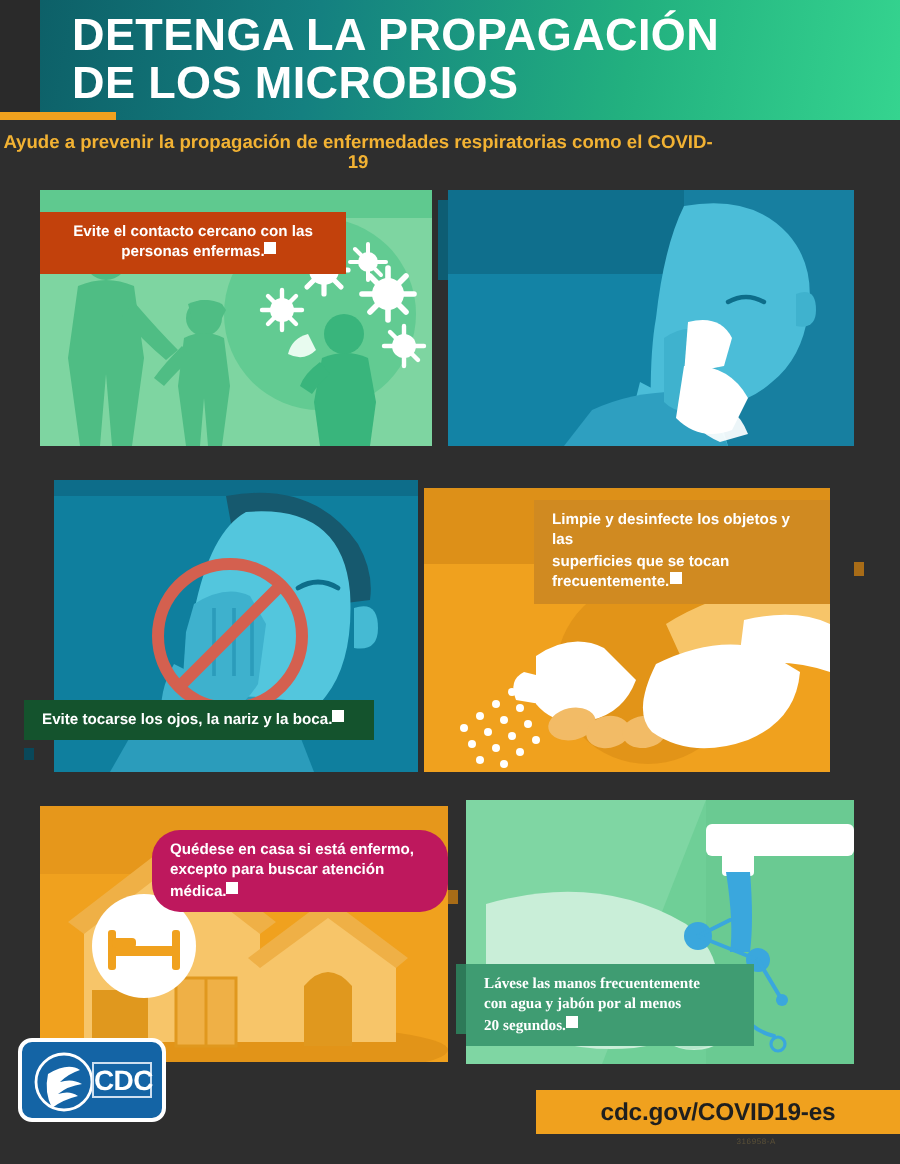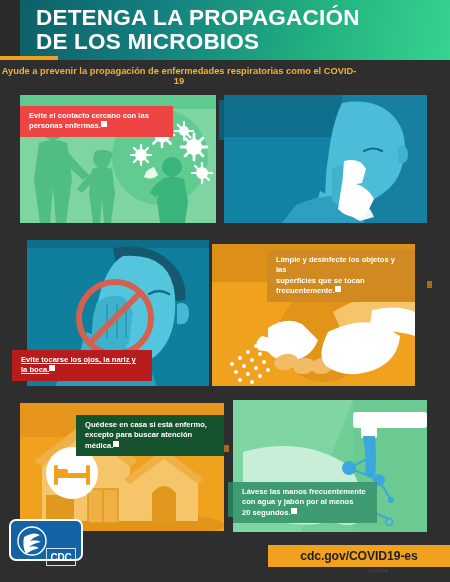--- a/index.html
+++ b/index.html
@@ -119,25 +119,25 @@
     border-radius: 7px;
     box-sizing: border-box;
   }
   .cdc-seal {
     position: absolute;
     left: 5px; top: 4px;
     width: 32px; height: 32px;
   }
   .cdc-word {
     position: absolute;
-    right: 5px; top: 27px;
+    right: 5px; top: 10px;
     width: 30px; height: 18px;
     border: 1.2px solid #cddff0;
     color: #ffffff;
-    font-size: 10px;
+    font-size: 14px;
     font-weight: bold;
     text-align: center;
     line-height: 17px;
     letter-spacing: -0.3px;
     box-sizing: border-box;
   }
   .url-banner {
     position: absolute;
     left: 268px; top: 545px;
     width: 182px;
@@ -259,21 +259,21 @@
                 <line x1="0" y1="10" x2="0" y2="5"></line>
               <line x1="-10" y1="0" x2="-5" y2="0"></line>
                 <line x1="10" y1="0" x2="5" y2="0"></line>
               <line x1="-7" y1="-7" x2="-4" y2="-4"></line>
                 <line x1="7" y1="7" x2="4" y2="4"></line>
             </g>
           </g>
         </g>
       </svg>
     </div>
-    <div class="caption" style="left:0; top:11px; width:153px; background:#ef4444;">Evite el contacto cercano con las personas enfermas.</div>
+    <div class="caption" style="left:0; top:11px; width:153px; background:#c2410c;text-align:center;">Evite el contacto cercano con las personas enfermas.</div>
   </div>
   <div style="position:absolute;left:20px;top:129px;width:5px;height:7px;background:#2d7a58;"></div>
 
   <div class="panel" style="left:224px; top:95px; width:203px; height:128px;">
     <div class="panel-img">
       <svg width="203" height="128" viewBox="0 0 203 128" xmlns="http://www.w3.org/2000/svg">
         <rect x="0" y="0" width="203" height="128" fill="#1383a5"></rect>
         <rect x="0" y="0" width="203" height="42" fill="#0f6f8d"></rect>
         <rect x="118" y="0" width="85" height="128" fill="#177fa0"></rect>
 
@@ -328,21 +328,21 @@
             <path d="M99 68 l0 30"></path>
         </g>
 
         <g>
           <circle cx="88" cy="78" r="36" fill="none" stroke="#d4604f" stroke-width="6"></circle>
           <line x1="63" y1="103" x2="113" y2="53" stroke="#d4604f" stroke-width="6" stroke-linecap="round"></line>
         </g>
       </svg>
     </div>
   </div>
-  <div class="caption" style="left:12px; top:350px; width:140px; background:#b91c1c;text-decoration:underline;">Evite tocarse los ojos, la nariz y la boca.</div>
+  <div class="caption" style="left:12px; top:350px; width:175px; background:#14532d;">Evite tocarse los ojos, la nariz y la boca.</div>
   <div style="position:absolute;left:12px;top:374px;width:5px;height:6px;background:#09485a;"></div>
 
   <div class="panel" style="left:212px; top:244px; width:203px; height:142px;">
     <div class="panel-img">
       <svg width="203" height="142" viewBox="0 0 203 142" xmlns="http://www.w3.org/2000/svg">
         <rect x="0" y="0" width="203" height="142" fill="#f0a11e"></rect>
         <rect x="0" y="0" width="203" height="38" fill="#dd9018"></rect>
         <circle cx="112" cy="92" r="46" fill="#e29418"></circle>
 
         <path d="M203 44 q-50 4 -82 24 l10 22 q34 -18 72 -18 z" fill="#f7c569"></path>
@@ -413,21 +413,21 @@
 
         <circle cx="52" cy="70" r="26" fill="#ffffff"></circle>
         <g fill="#f0a11e">
           <rect x="34" y="62" width="4" height="20" rx="1.5"></rect>
           <rect x="66" y="62" width="4" height="20" rx="1.5"></rect>
           <rect x="34" y="70" width="36" height="5" rx="1.5"></rect>
           <rect x="36" y="66" width="12" height="5" rx="2"></rect>
         </g>
       </svg>
     </div>
-    <div class="caption" style="right:0; top:12px; width:148px; background:#14532d;">Quédese en casa si está enfermo,
+    <div class="caption" style="right:0; top:12px; width:148px; background:#be185d;border-radius:14px;">Quédese en casa si está enfermo,
 excepto para buscar atención médica.</div>
   </div>
   <div style="position:absolute;left:224px;top:445px;width:5px;height:7px;background:#a86c17;"></div>
 
   <div class="panel" style="left:233px; top:400px; width:194px; height:132px;">
     <div class="panel-img">
       <svg width="194" height="132" viewBox="0 0 194 132" xmlns="http://www.w3.org/2000/svg">
         <rect x="0" y="0" width="194" height="132" fill="#6fcf97"></rect>
         <path d="M0 0 h120 l-52 132 h-68 z" fill="#7fd6a3"></path>
         <path d="M120 0 h74 v132 h-74 z" fill="#6aca92"></path>
@@ -462,21 +462,21 @@
           <path d="M146 80 L158 100"></path>
           <path d="M108 90 q-12 14 -4 26"></path>
           <path d="M132 96 q6 18 22 22"></path>
         </g>
         <g fill="none" stroke="#3aa7dd" stroke-width="1.6">
           <circle cx="104" cy="118" r="4"></circle>
           <circle cx="156" cy="122" r="3.5"></circle>
         </g>
       </svg>
     </div>
-    <div class="caption" style="left:0; top:82px; width:144px; background:#3f9c72;">Lávese las manos frecuentemente
+    <div class="caption" style="left:0; top:82px; width:144px; background:#3f9c72;font-family:Liberation Serif, serif;">Lávese las manos frecuentemente
 con agua y jabón por al menos
 20 segundos.</div>
   </div>
   <div style="position:absolute;left:228px;top:482px;width:5px;height:35px;background:#2d7a58;"></div>
 
   <div class="cdc-logo">
     <div class="cdc-seal">
       <svg width="32" height="32" viewBox="0 0 32 32" xmlns="http://www.w3.org/2000/svg">
         <circle cx="16" cy="16" r="14" fill="none" stroke="#ffffff" stroke-width="1.4"></circle>
         <path d="M8 12 q10 -6 16 -2 q-6 2 -10 6 q6 -2 11 1 q-7 1 -12 5 q6 -2 10 1 q-8 2 -13 6 q-4 -8 -2 -17 z" fill="#ffffff"></path>

